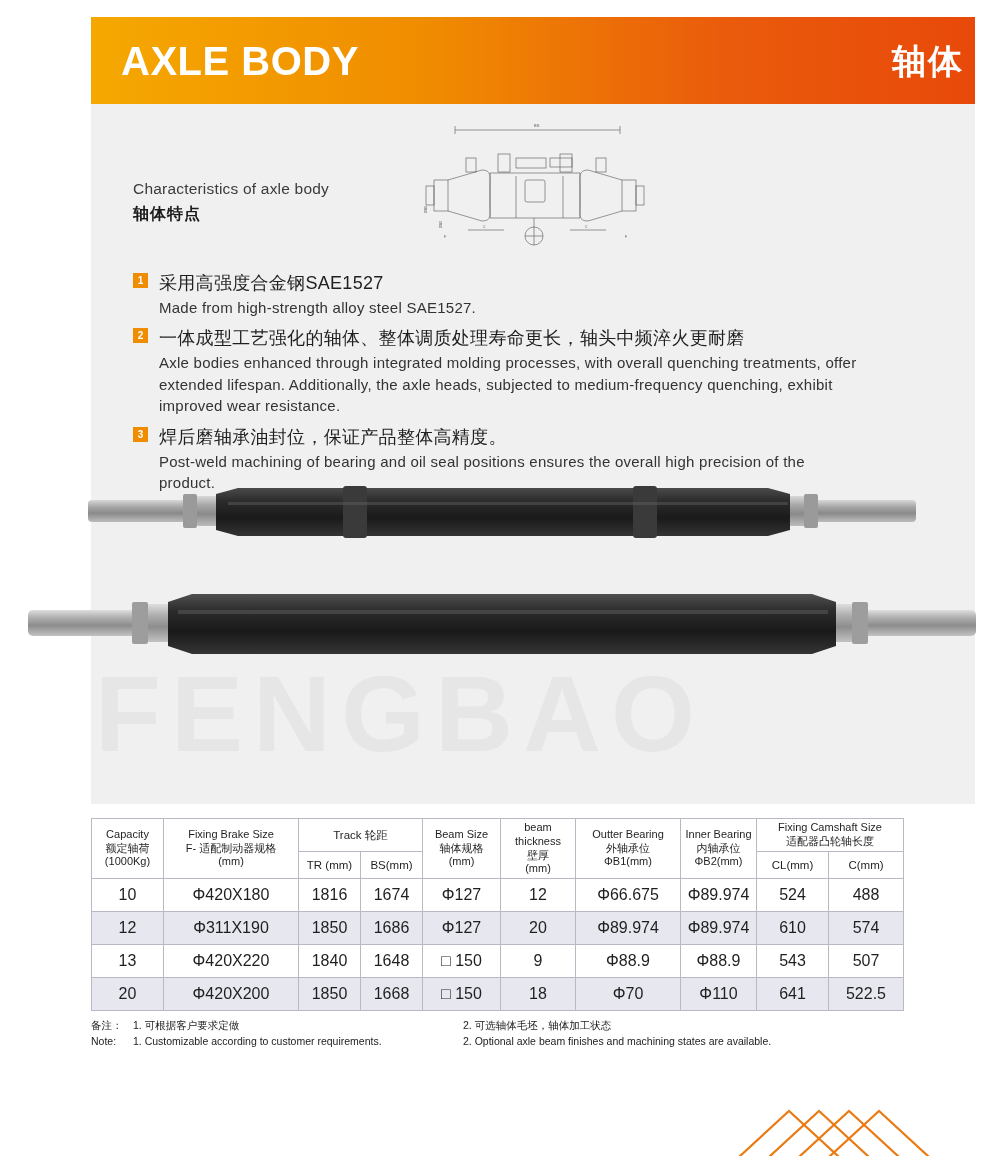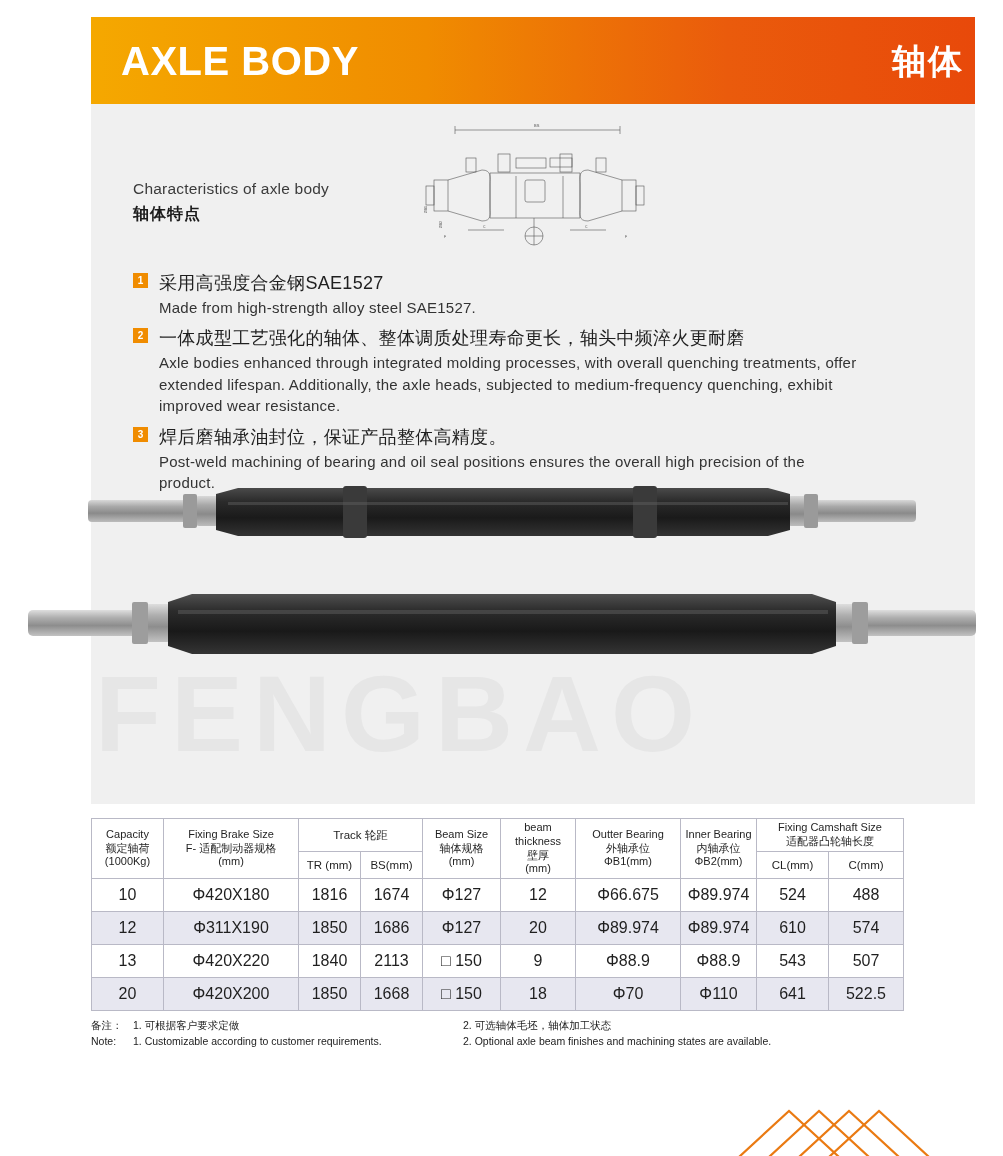--- a/index.html
+++ b/index.html
@@ -453,21 +453,21 @@
           <td>20</td>
           <td>Φ89.974</td>
           <td>Φ89.974</td>
           <td>610</td>
           <td>574</td>
         </tr>
         <tr>
           <td>13</td>
           <td>Φ420X220</td>
           <td>1840</td>
-          <td>2113</td>
+          <td>1648</td>
           <td>□ 150</td>
           <td>9</td>
           <td>Φ88.9</td>
           <td>Φ88.9</td>
           <td>543</td>
           <td>507</td>
         </tr>
         <tr class="alt">
           <td>20</td>
           <td>Φ420X200</td>

